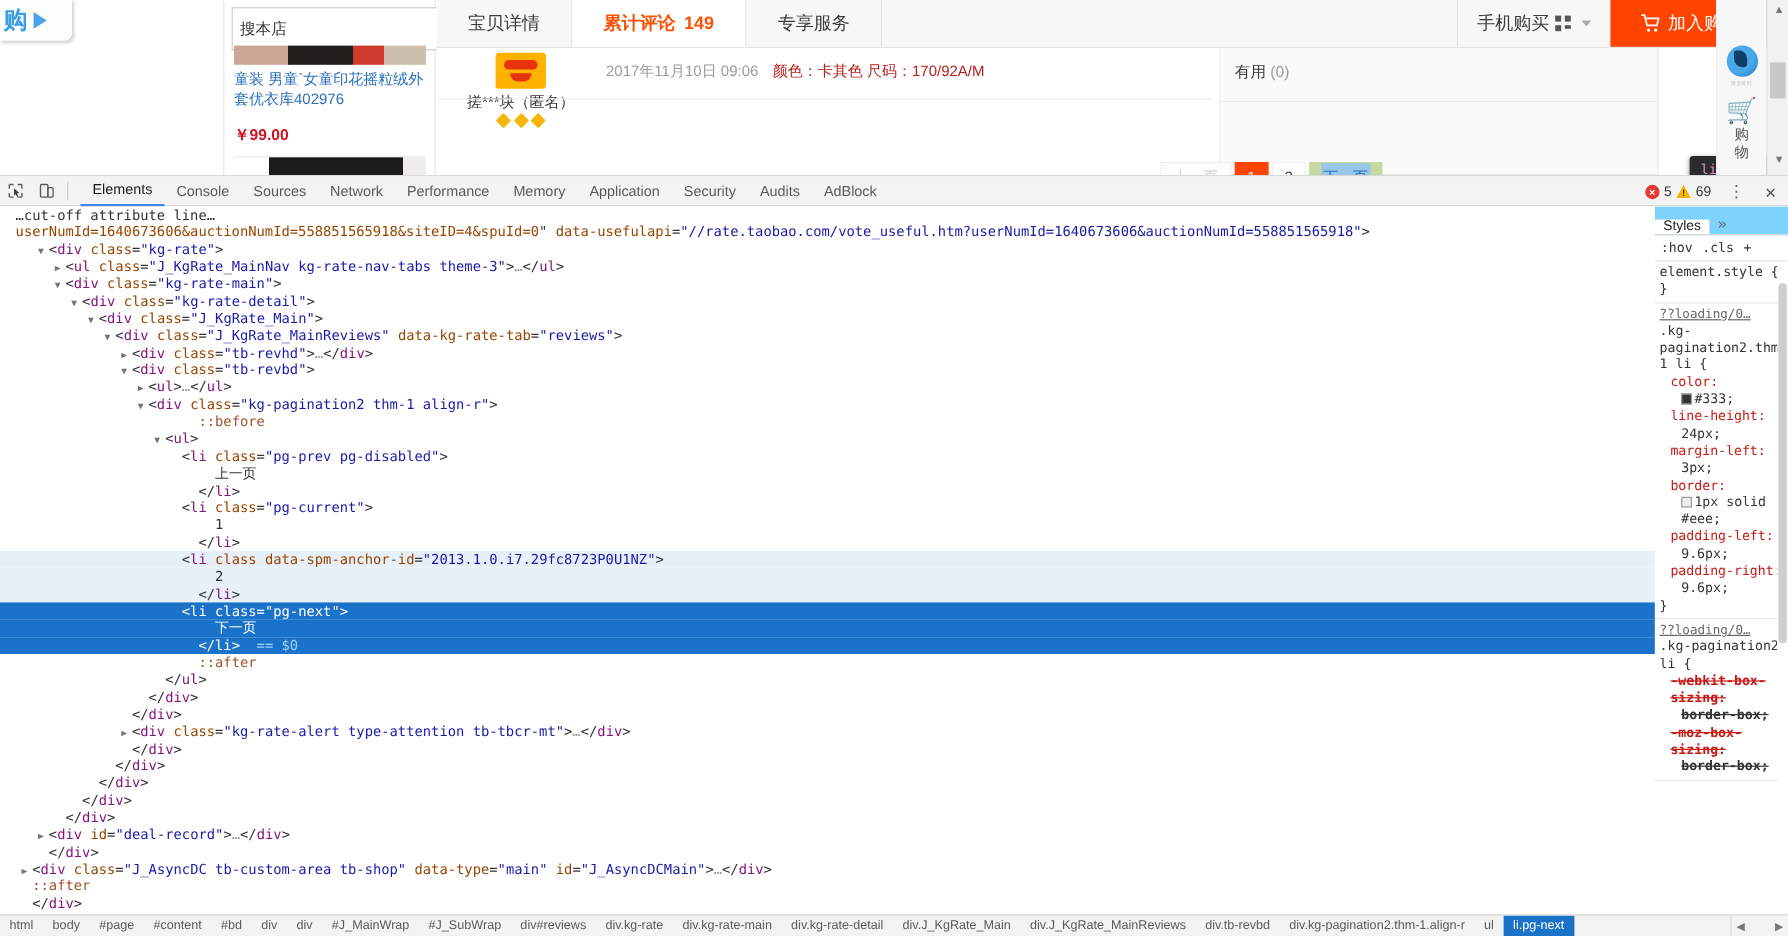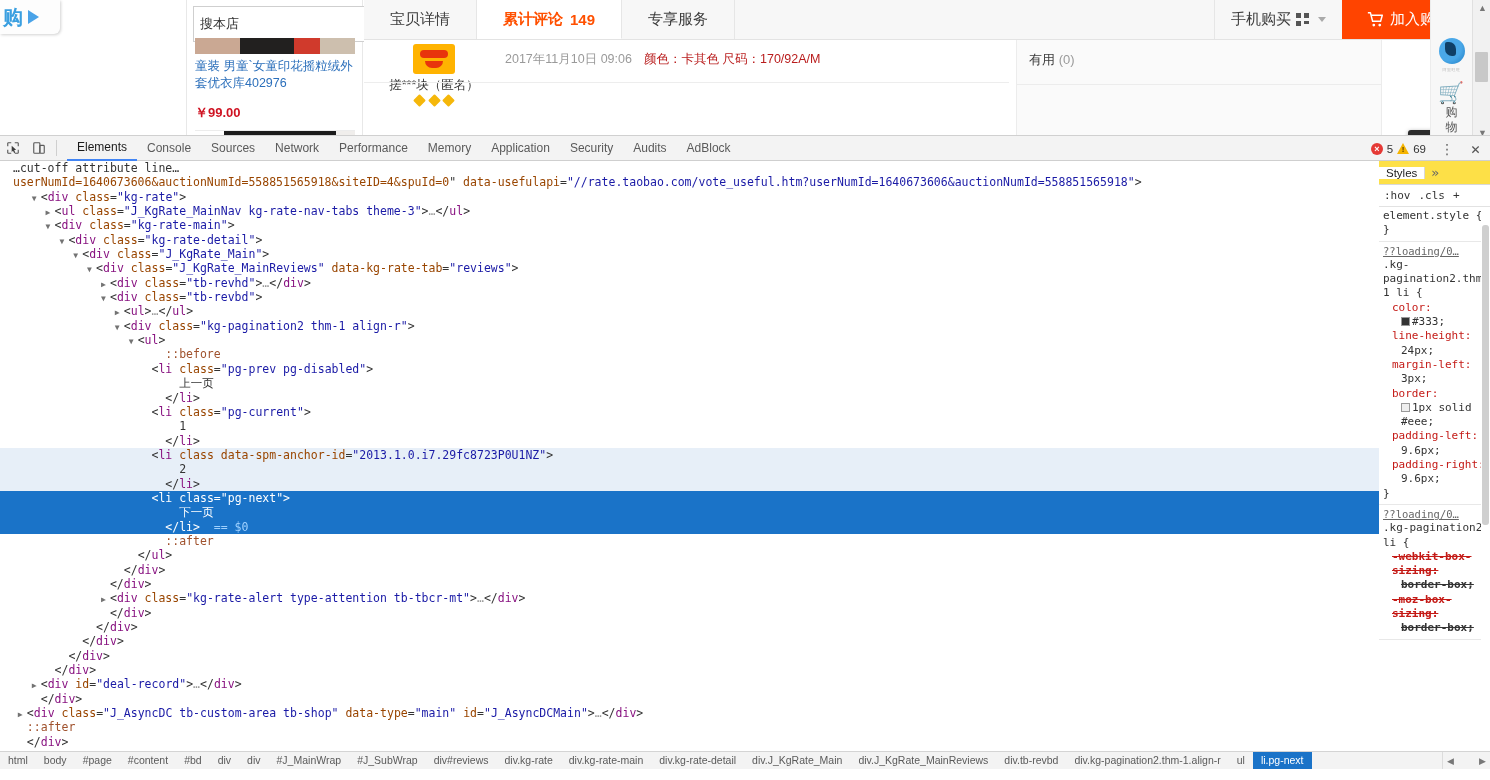--- a/index.html
+++ b/index.html
@@ -242,21 +242,21 @@
   .page-scroll-thumb {
     position: absolute; right: 2px; top: 52px; width: 13px; height: 30px;
     background: #c8c8c8; border-radius: 1px;
   }
   .psa { position:absolute; right:3px; font-size:9px; color:#777; }
   .psa.up { top: 3px; }
   .psa.dn { top: 128px; }
 
   
   #devtools {
-    position: absolute; left: 0; top: 135px; width: 1490px; height: 634px;
+    position: absolute; left: 0; top: 146px; width: 1490px; height: 634px;
     background: #fff; border-top: 1px solid #d0d0d0;
     font-family: "DejaVu Sans Mono", monospace;
   }
   .dt-toolbar {
     position: relative; height: 25px; background: #f3f3f3;
     border-bottom: 1px solid #cfcfcf;
     display: flex; align-items: center;
   }
   .dt-icon-btn {
     width: 26px; height: 25px; display:flex; align-items:center; justify-content:center;
@@ -337,22 +337,22 @@
   .tri.none::before { content: " "; }
   .row.sel .tri { color: #dbe9f8; }
   .dots { color: #999; }
 
   
   .styles-pane {
     position: absolute; left: 1379px; top: 0; right: 0; bottom: 0;
     background: #fff; overflow: hidden;
   }
   .sp-tabs {
-    height: 24px; border-bottom: 1px solid #d8d8d8; display:flex; align-items:center;
-    background: #fde047;
+    height: 24px; border-bottom: 1px solid #d8d8d8; display:flex; align-items:flex-end;
+    background: #7dd3fc;
   }
   .sp-tab {
     padding: 0 7px; display:flex; align-items:center; font-size: 11.5px;
     font-family: "Liberation Sans", sans-serif; color: #222; background:#fff;
     border-right: 1px solid #d8d8d8; cursor: pointer;
   }
   .sp-more {
     padding: 0 6px; display:flex; align-items:center; font-size: 13px; color:#666;
     cursor: pointer;
   }
@@ -562,22 +562,22 @@
           <div class="row"><span>    </span><span class="tri open"></span><span class="pk">&lt;</span><span class="tk">div</span><span class="pk"> </span><span class="at">class</span><span class="pk">=</span><span class="av">"kg-rate"</span><span class="pk">&gt;</span></div>
           <div class="row"><span>      </span><span class="tri closed"></span><span class="pk">&lt;</span><span class="tk">ul</span><span class="pk"> </span><span class="at">class</span><span class="pk">=</span><span class="av">"J_KgRate_MainNav kg-rate-nav-tabs theme-3"</span><span class="pk">&gt;</span><span class="dots">…</span><span class="pk">&lt;/</span><span class="tk">ul</span><span class="pk">&gt;</span></div>
           <div class="row"><span>      </span><span class="tri open"></span><span class="pk">&lt;</span><span class="tk">div</span><span class="pk"> </span><span class="at">class</span><span class="pk">=</span><span class="av">"kg-rate-main"</span><span class="pk">&gt;</span></div>
           <div class="row"><span>        </span><span class="tri open"></span><span class="pk">&lt;</span><span class="tk">div</span><span class="pk"> </span><span class="at">class</span><span class="pk">=</span><span class="av">"kg-rate-detail"</span><span class="pk">&gt;</span></div>
           <div class="row"><span>          </span><span class="tri open"></span><span class="pk">&lt;</span><span class="tk">div</span><span class="pk"> </span><span class="at">class</span><span class="pk">=</span><span class="av">"J_KgRate_Main"</span><span class="pk">&gt;</span></div>
           <div class="row"><span>            </span><span class="tri open"></span><span class="pk">&lt;</span><span class="tk">div</span><span class="pk"> </span><span class="at">class</span><span class="pk">=</span><span class="av">"J_KgRate_MainReviews"</span><span class="pk"> </span><span class="at">data-kg-rate-tab</span><span class="pk">=</span><span class="av">"reviews"</span><span class="pk">&gt;</span></div>
           <div class="row"><span>              </span><span class="tri closed"></span><span class="pk">&lt;</span><span class="tk">div</span><span class="pk"> </span><span class="at">class</span><span class="pk">=</span><span class="av">"tb-revhd"</span><span class="pk">&gt;</span><span class="dots">…</span><span class="pk">&lt;/</span><span class="tk">div</span><span class="pk">&gt;</span></div>
           <div class="row"><span>              </span><span class="tri open"></span><span class="pk">&lt;</span><span class="tk">div</span><span class="pk"> </span><span class="at">class</span><span class="pk">=</span><span class="av">"tb-revbd"</span><span class="pk">&gt;</span></div>
           <div class="row"><span>                </span><span class="tri closed"></span><span class="pk">&lt;</span><span class="tk">ul</span><span class="pk">&gt;</span><span class="dots">…</span><span class="pk">&lt;/</span><span class="tk">ul</span><span class="pk">&gt;</span></div>
           <div class="row"><span>                </span><span class="tri open"></span><span class="pk">&lt;</span><span class="tk">div</span><span class="pk"> </span><span class="at">class</span><span class="pk">=</span><span class="av">"kg-pagination2 thm-1 align-r"</span><span class="pk">&gt;</span></div>
+          <div class="row"><span>                      </span><span class="tri none"></span><span class="pe">::before</span></div>
           <div class="row"><span>                  </span><span class="tri open"></span><span class="pk">&lt;</span><span class="tk">ul</span><span class="pk">&gt;</span></div>
-          <div class="row"><span>                      </span><span class="tri none"></span><span class="pe">::before</span></div>
           <div class="row"><span>                    </span><span class="tri none"></span><span class="pk">&lt;</span><span class="tk">li</span><span class="pk"> </span><span class="at">class</span><span class="pk">=</span><span class="av">"pg-prev pg-disabled"</span><span class="pk">&gt;</span></div>
           <div class="row"><span>                        </span><span class="tri none"></span><span class="tx">上一页</span></div>
           <div class="row"><span>                      </span><span class="tri none"></span><span class="pk">&lt;/</span><span class="tk">li</span><span class="pk">&gt;</span></div>
           <div class="row"><span>                    </span><span class="tri none"></span><span class="pk">&lt;</span><span class="tk">li</span><span class="pk"> </span><span class="at">class</span><span class="pk">=</span><span class="av">"pg-current"</span><span class="pk">&gt;</span></div>
           <div class="row"><span>                        </span><span class="tri none"></span><span class="tx">1</span></div>
           <div class="row"><span>                      </span><span class="tri none"></span><span class="pk">&lt;/</span><span class="tk">li</span><span class="pk">&gt;</span></div>
           <div class="row hov"><span>                    </span><span class="tri none"></span><span class="pk">&lt;</span><span class="tk">li</span><span class="pk"> </span><span class="at">class</span><span class="pk"> </span><span class="at">data-spm-anchor-id</span><span class="pk">=</span><span class="av">"2013.1.0.i7.29fc8723P0U1NZ"</span><span class="pk">&gt;</span></div>
           <div class="row hov"><span>                        </span><span class="tri none"></span><span class="tx">2</span></div>
           <div class="row hov"><span>                      </span><span class="tri none"></span><span class="pk">&lt;/</span><span class="tk">li</span><span class="pk">&gt;</span></div>
           <div class="row sel"><span>                    </span><span class="tri none"></span><span class="pk">&lt;</span><span class="tk">li</span><span class="pk"> </span><span class="at">class</span><span class="pk">=</span><span class="av">"pg-next"</span><span class="pk">&gt;</span></div>

